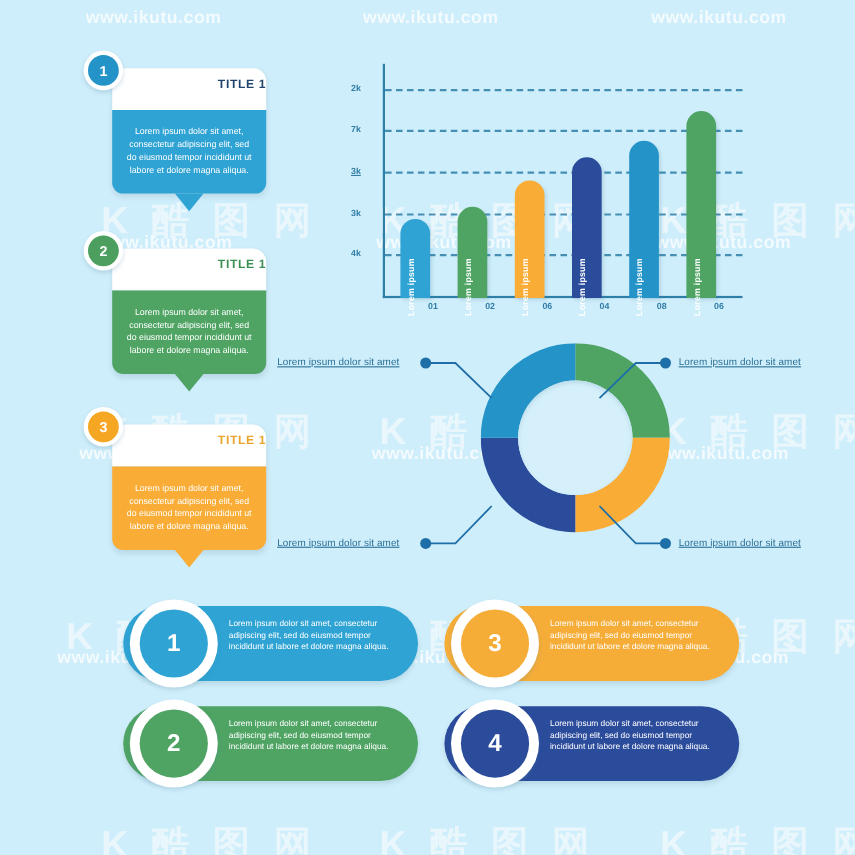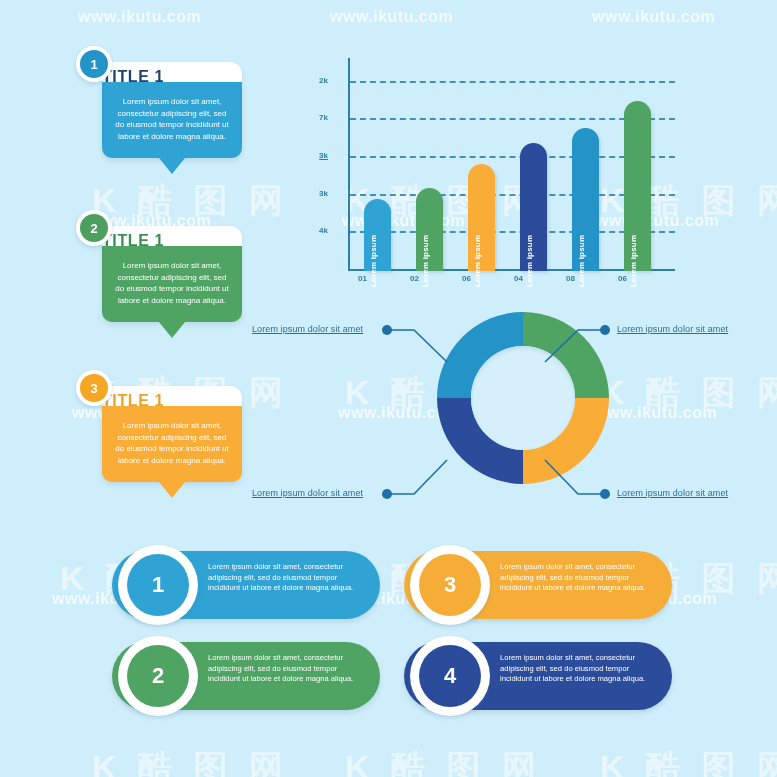--- a/index.html
+++ b/index.html
@@ -14,22 +14,22 @@
   
   .wm{position:absolute;color:rgba(255,255,255,.62);font-family:"Liberation Sans",sans-serif;
       pointer-events:none;white-space:nowrap;font-weight:700;user-select:none;}
   .wm-url{font-size:16px;letter-spacing:.5px;color:rgba(255,255,255,.75);font-weight:600;}
   .wm-logo{font-size:34px;letter-spacing:6px;color:rgba(255,255,255,.55);}
 
   
   .card{position:absolute;width:140px;}
   .card .head{
     position:relative;background:#ffffff;border-radius:12px 12px 0 0;
-    height:20px;line-height:30px;text-align:left;
-    font-size:16px;font-weight:700;letter-spacing:.6px;
+    height:38px;line-height:30px;text-align:right;
+    font-size:11px;font-weight:700;letter-spacing:.6px;
     box-shadow:0 2px 4px rgba(90,130,150,.18);
   }
   .card .head.c1{color:#20446b;}
   .card .head.c2{color:#3c8f52;}
   .card .head.c3{color:#e8a42c;}
   .card .body{
     position:relative;padding:14px 12px 16px 12px;border-radius:0 0 10px 10px;
     color:#ffffff;font-size:8px;line-height:11.5px;text-align:center;
     box-shadow:0 3px 5px rgba(90,130,150,.18);
   }
@@ -66,21 +66,21 @@
          font-size:8px;color:#2f7ca6;font-weight:700;transform:translateY(-5px);}
   .gridline{position:absolute;left:20px;right:0;height:0;
             border-top:2px dashed #2e7fa8;opacity:.85;}
   .bar{position:absolute;bottom:2px;width:27px;border-radius:14px 14px 0 0;
        box-shadow:2px 2px 3px rgba(70,120,150,.18);}
   .bar span{
     position:absolute;left:50%;bottom:10px;transform:translateX(-50%) rotate(-90deg);
     transform-origin:center bottom;white-space:nowrap;
     color:#fff;font-size:8px;font-weight:700;letter-spacing:.2px;
   }
-  .xtick{position:absolute;top:216px;width:40px;text-align:left;
+  .xtick{position:absolute;top:216px;width:40px;text-align:right;
          font-size:8px;color:#2f7ca6;font-weight:700;}
 
   
   #donut{position:absolute;left:437px;top:312px;width:172px;height:172px;}
   .donut-hole{
     position:absolute;left:34px;top:34px;width:104px;height:104px;border-radius:50%;
     background:#d5f0fb;box-shadow:inset 0 2px 4px rgba(110,160,185,.28);
   }
   .lbl{position:absolute;font-size:9px;color:#2a6f96;white-space:nowrap;letter-spacing:.1px;text-decoration:underline;}
 

